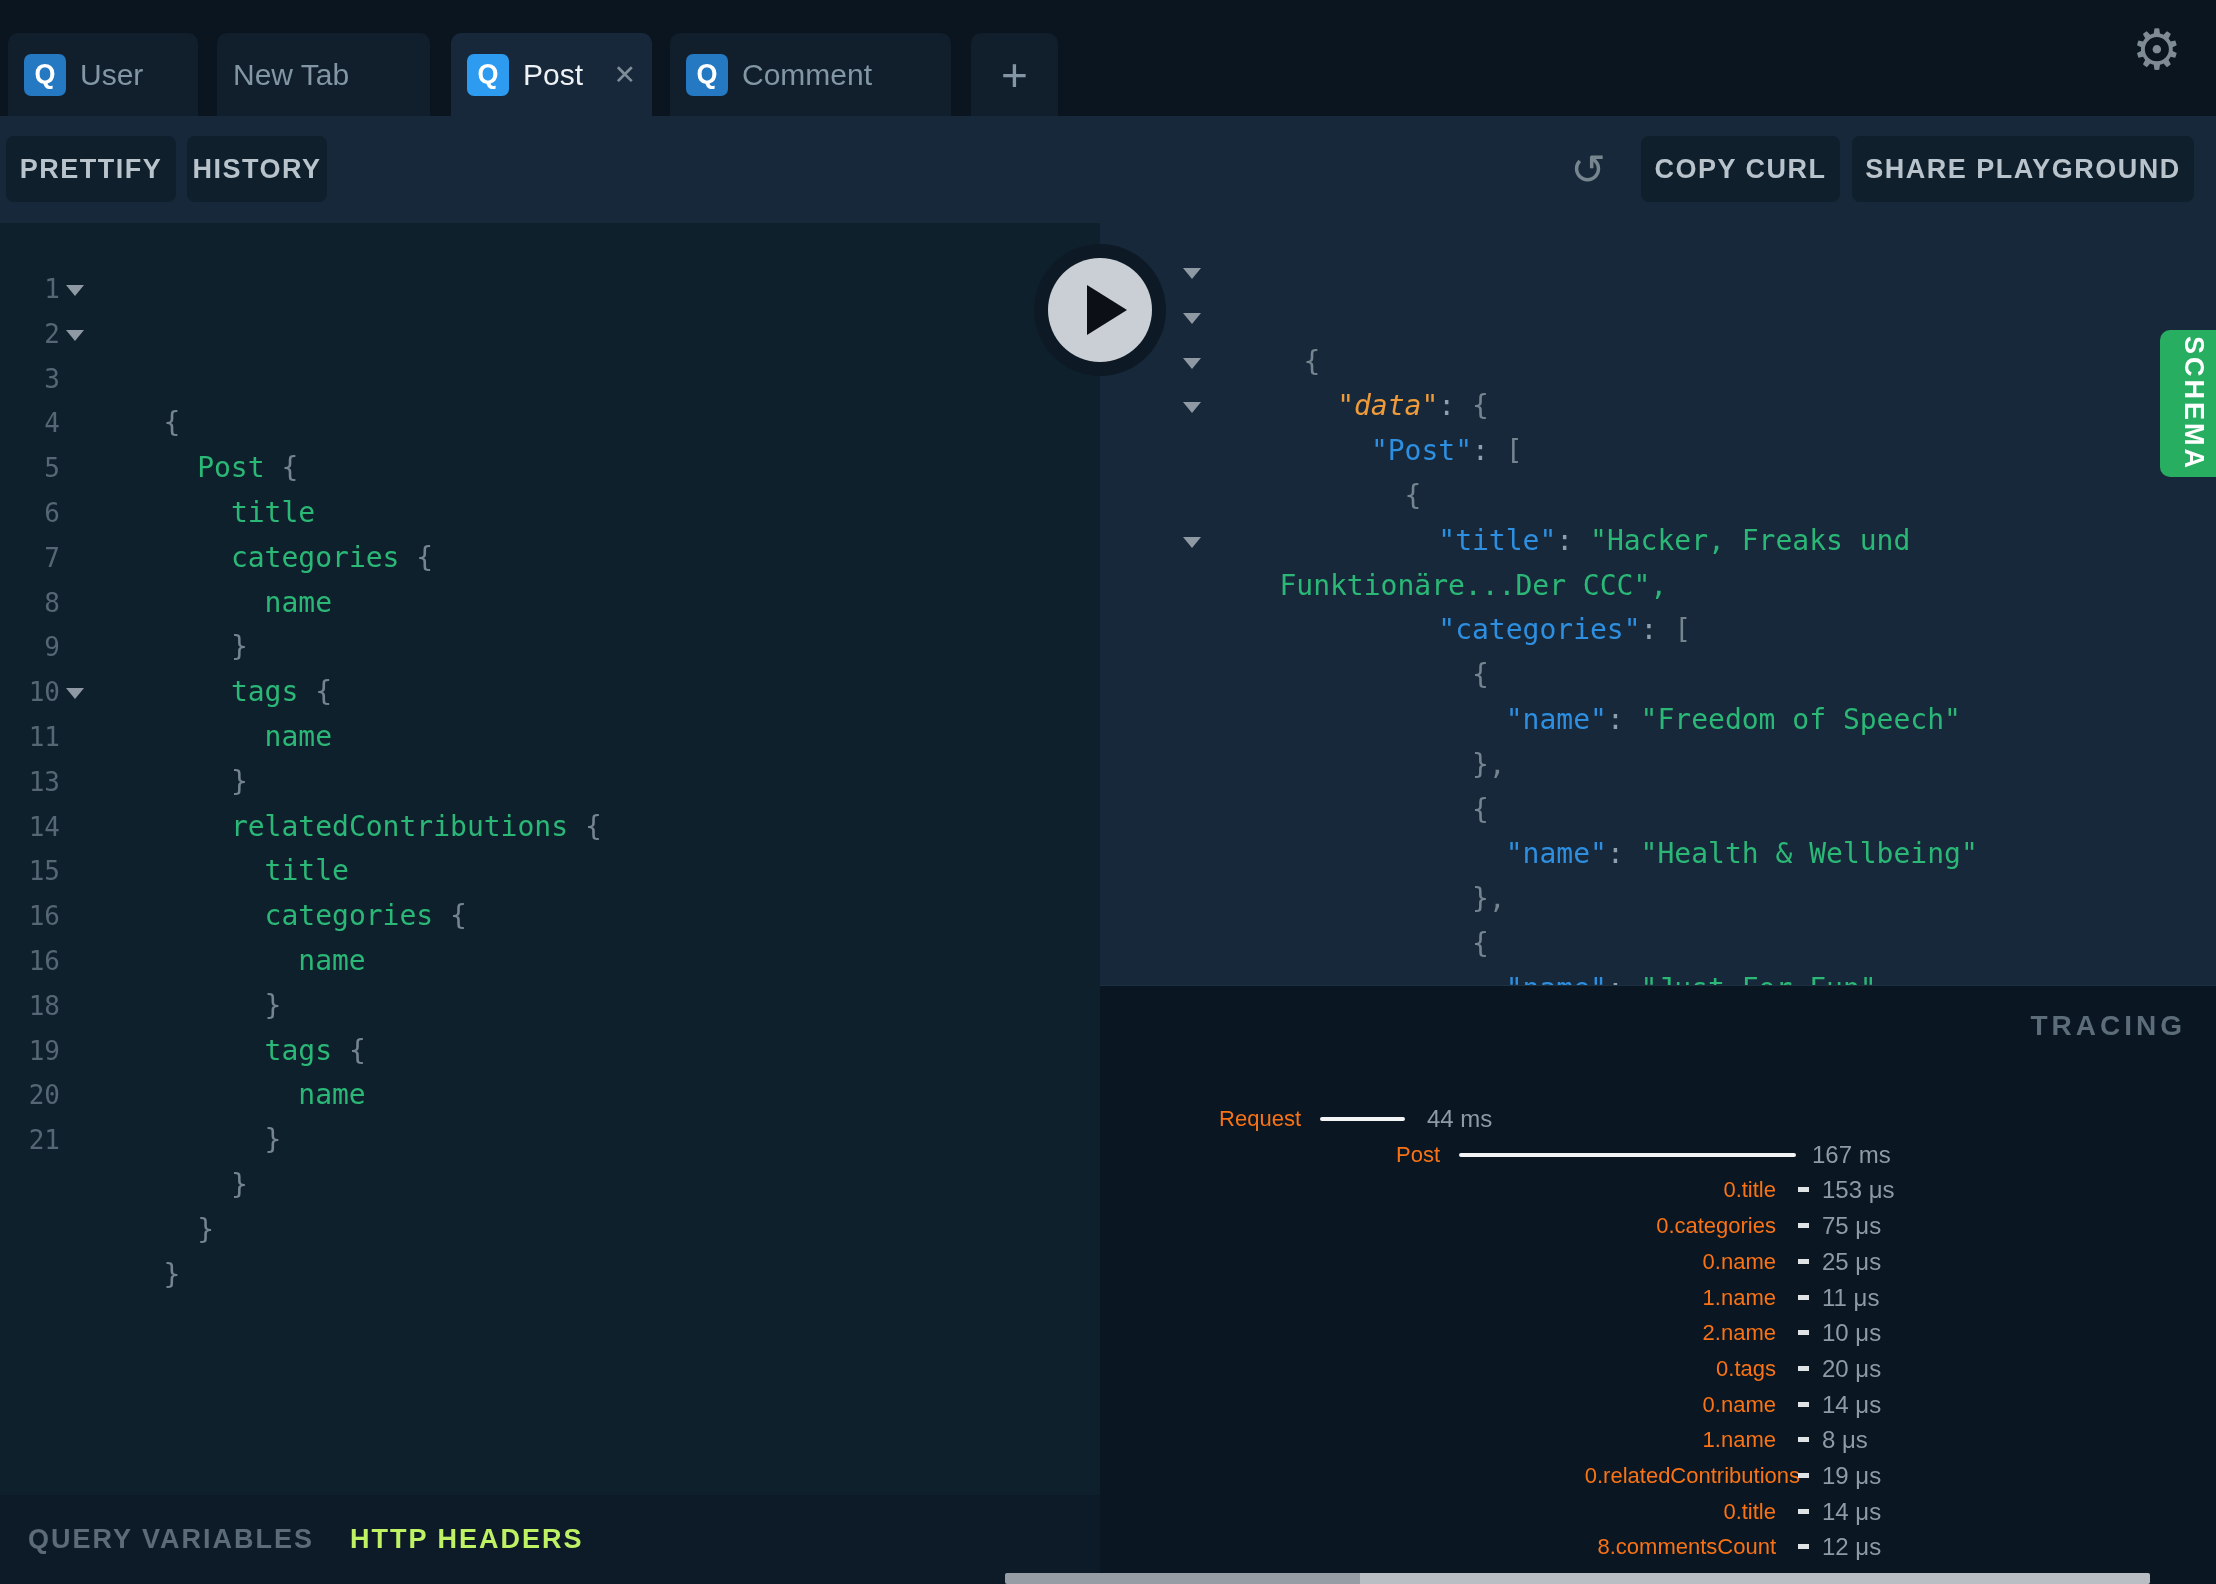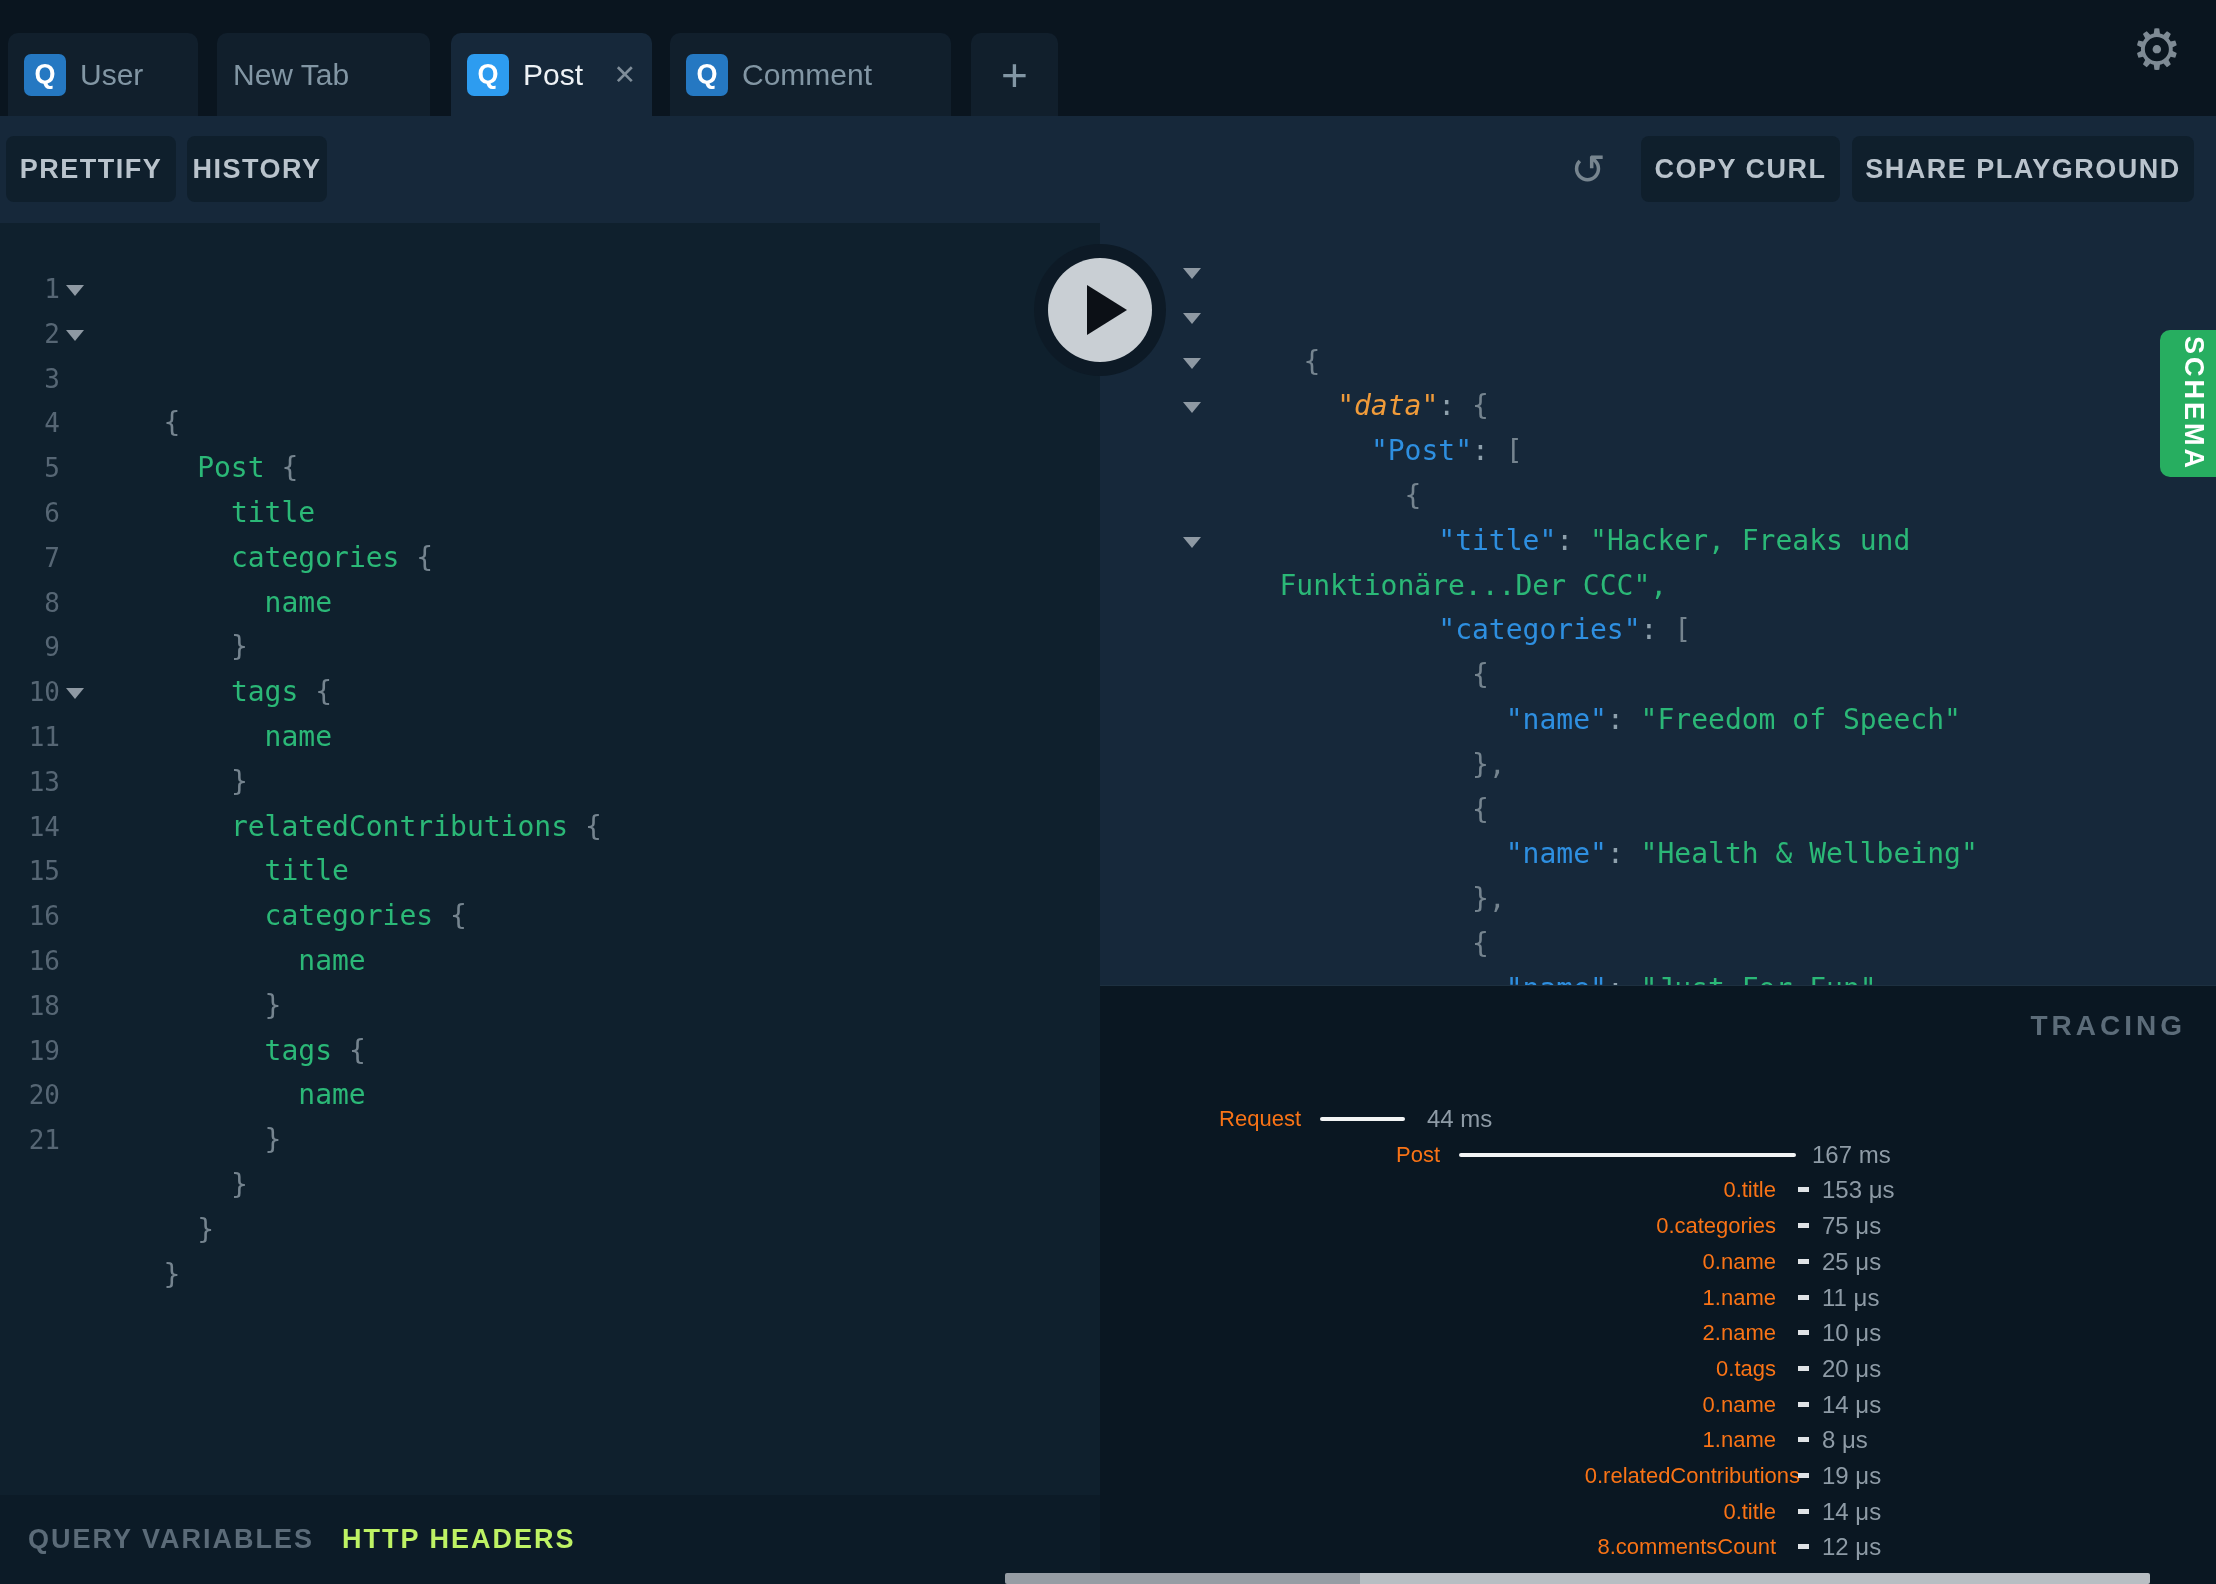--- a/index.html
+++ b/index.html
@@ -72,21 +72,21 @@
         overflow:hidden;border-top:1px solid #1d3040;}
   .tr-title{position:absolute;right:30px;top:24px;color:#5c6c79;font-weight:bold;font-size:28px;letter-spacing:4px;}
   .tr-row{position:absolute;left:0;width:100%;height:36px;}
   .tr-label{position:absolute;top:0;height:36px;line-height:36px;color:#f97316;font-size:22px;white-space:nowrap;}
   .tr-bar{position:absolute;top:16px;height:4px;background:#f2f4f5;border-radius:2px;}
   .tr-dash{position:absolute;left:698px;top:15px;width:11px;height:5px;background:#dfe3e6;}
   .tr-value{position:absolute;top:0;height:36px;line-height:36px;color:#8e9ba6;font-size:24px;white-space:nowrap;}
 
   
   .varsband{position:absolute;left:0;top:1495px;width:1100px;height:89px;background:#0c1b27;
-        display:flex;align-items:center;gap:28px;padding-left:28px;box-sizing:border-box;}
+        display:flex;align-items:center;gap:36px;padding-left:28px;box-sizing:border-box;}
   .qv{color:#5b6b78;font-size:27px;font-weight:bold;letter-spacing:2px;}
   .hh{color:#bef264;font-size:27px;font-weight:bold;letter-spacing:2px;}
 
   
   .hscroll{position:absolute;left:1005px;top:1573px;width:1145px;height:11px;border-radius:2px;
         background:linear-gradient(90deg,#969da4 0,#969da4 355px,#b8bec3 355px);z-index:7;}
 </style>
 </head>
 <body>
 

